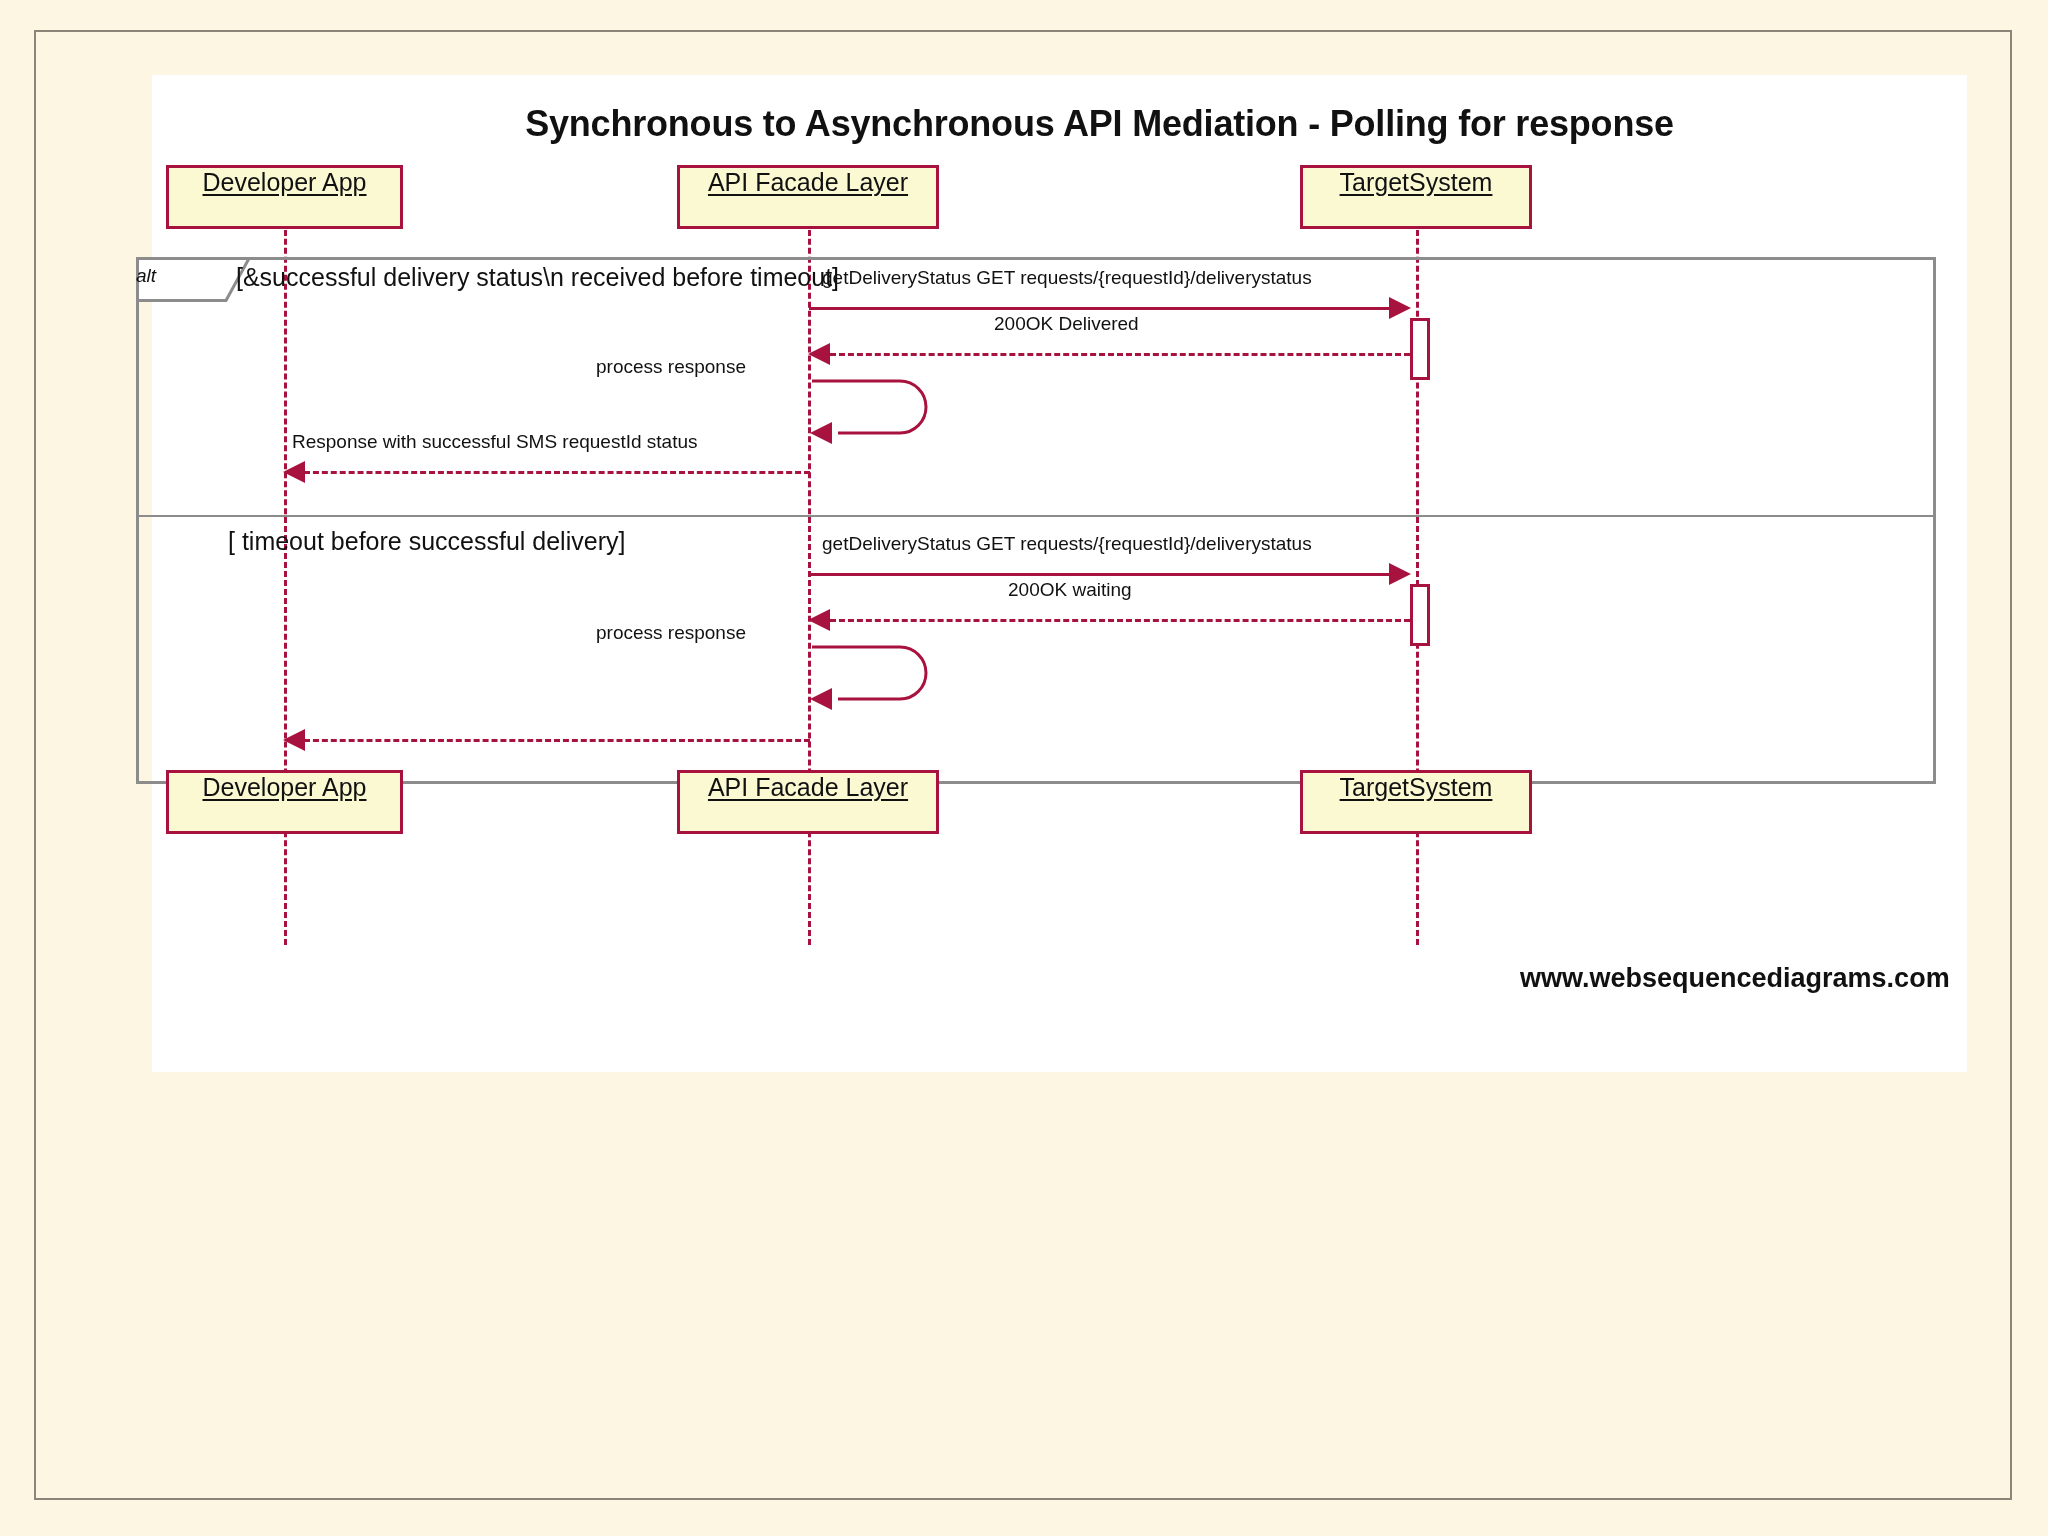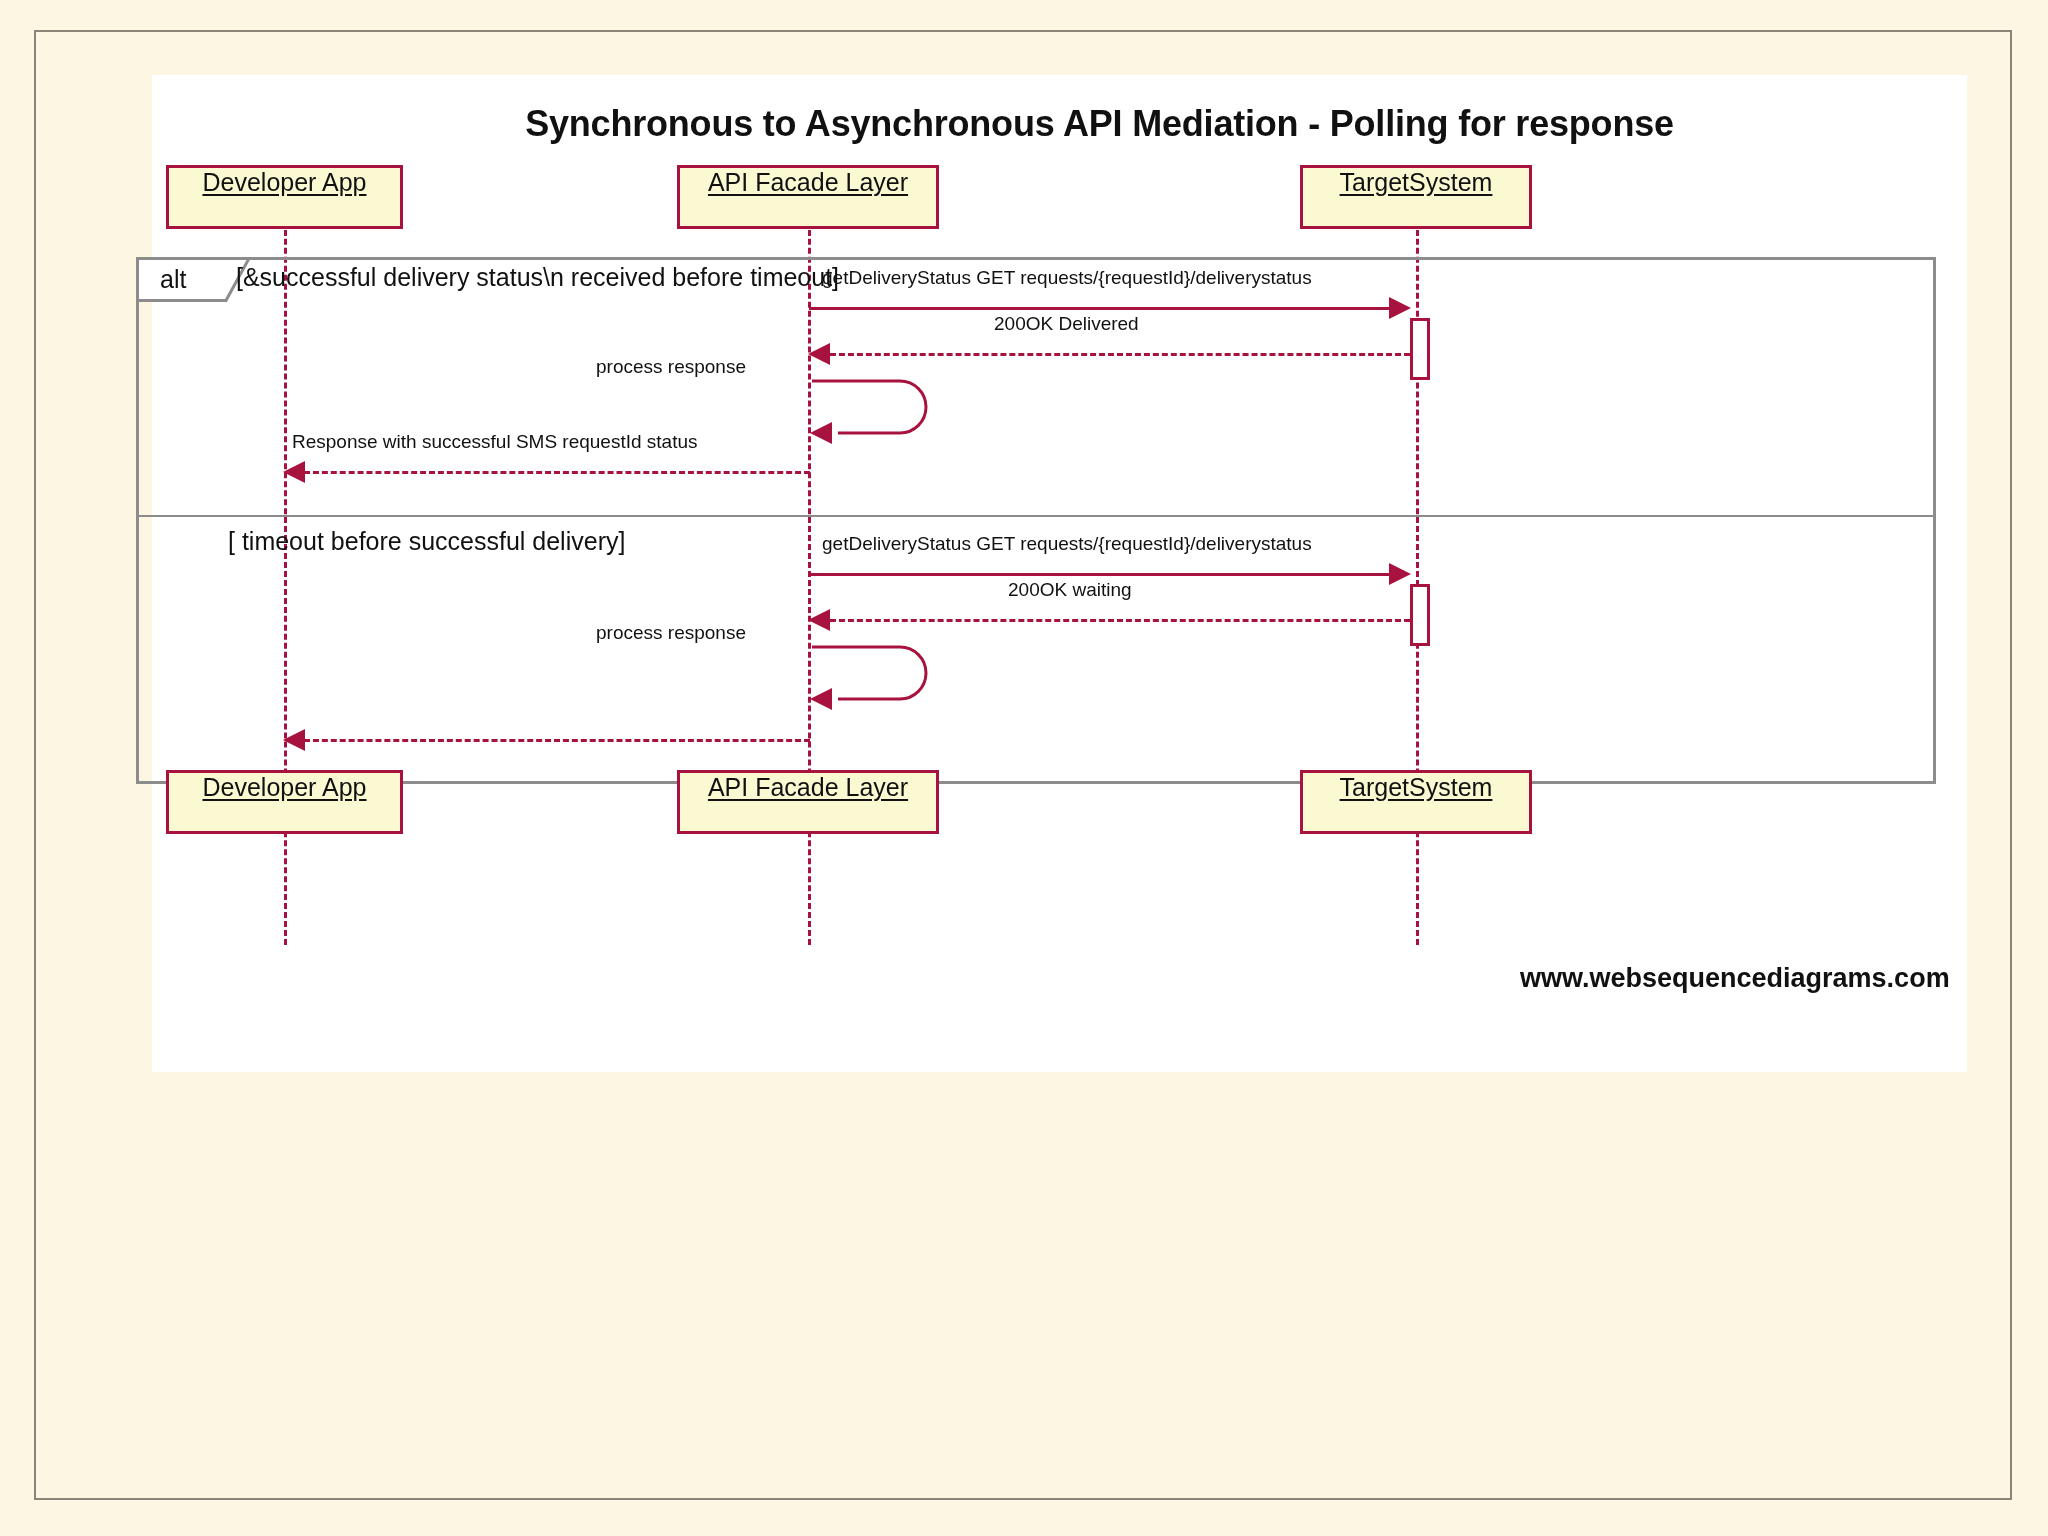--- a/index.html
+++ b/index.html
@@ -94,24 +94,25 @@
   #alt-tab {
     position: absolute;
     box-sizing: border-box;
   }
   #alt-tab-poly {
     position: absolute;
     left: 0; top: 0;
   }
   #alt-tab-label {
     position: absolute;
-    left: 24px;
+    left: 0;
     top: 8px;
-    font-size: 25px;
-    color: #111111;
+    font-size: 19px;
+    color: #111111;
+    font-style: italic;
   }
   .alt-condition {
     position: absolute;
     font-size: 25px;
     color: #111111;
     white-space: nowrap;
   }
 
   
   .activation {

